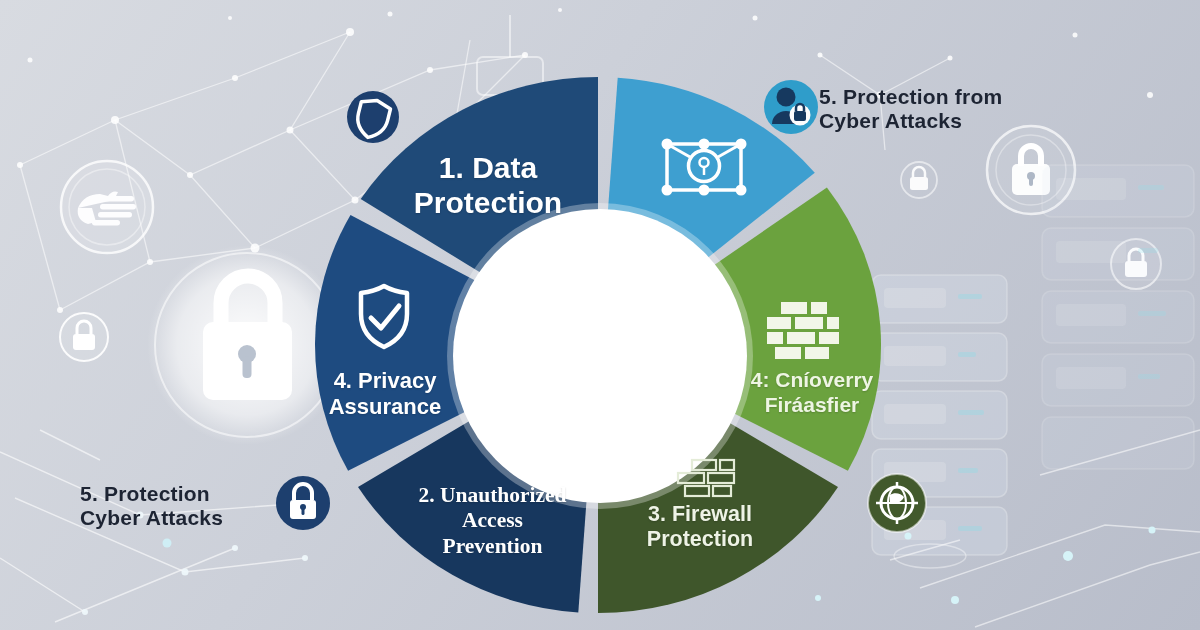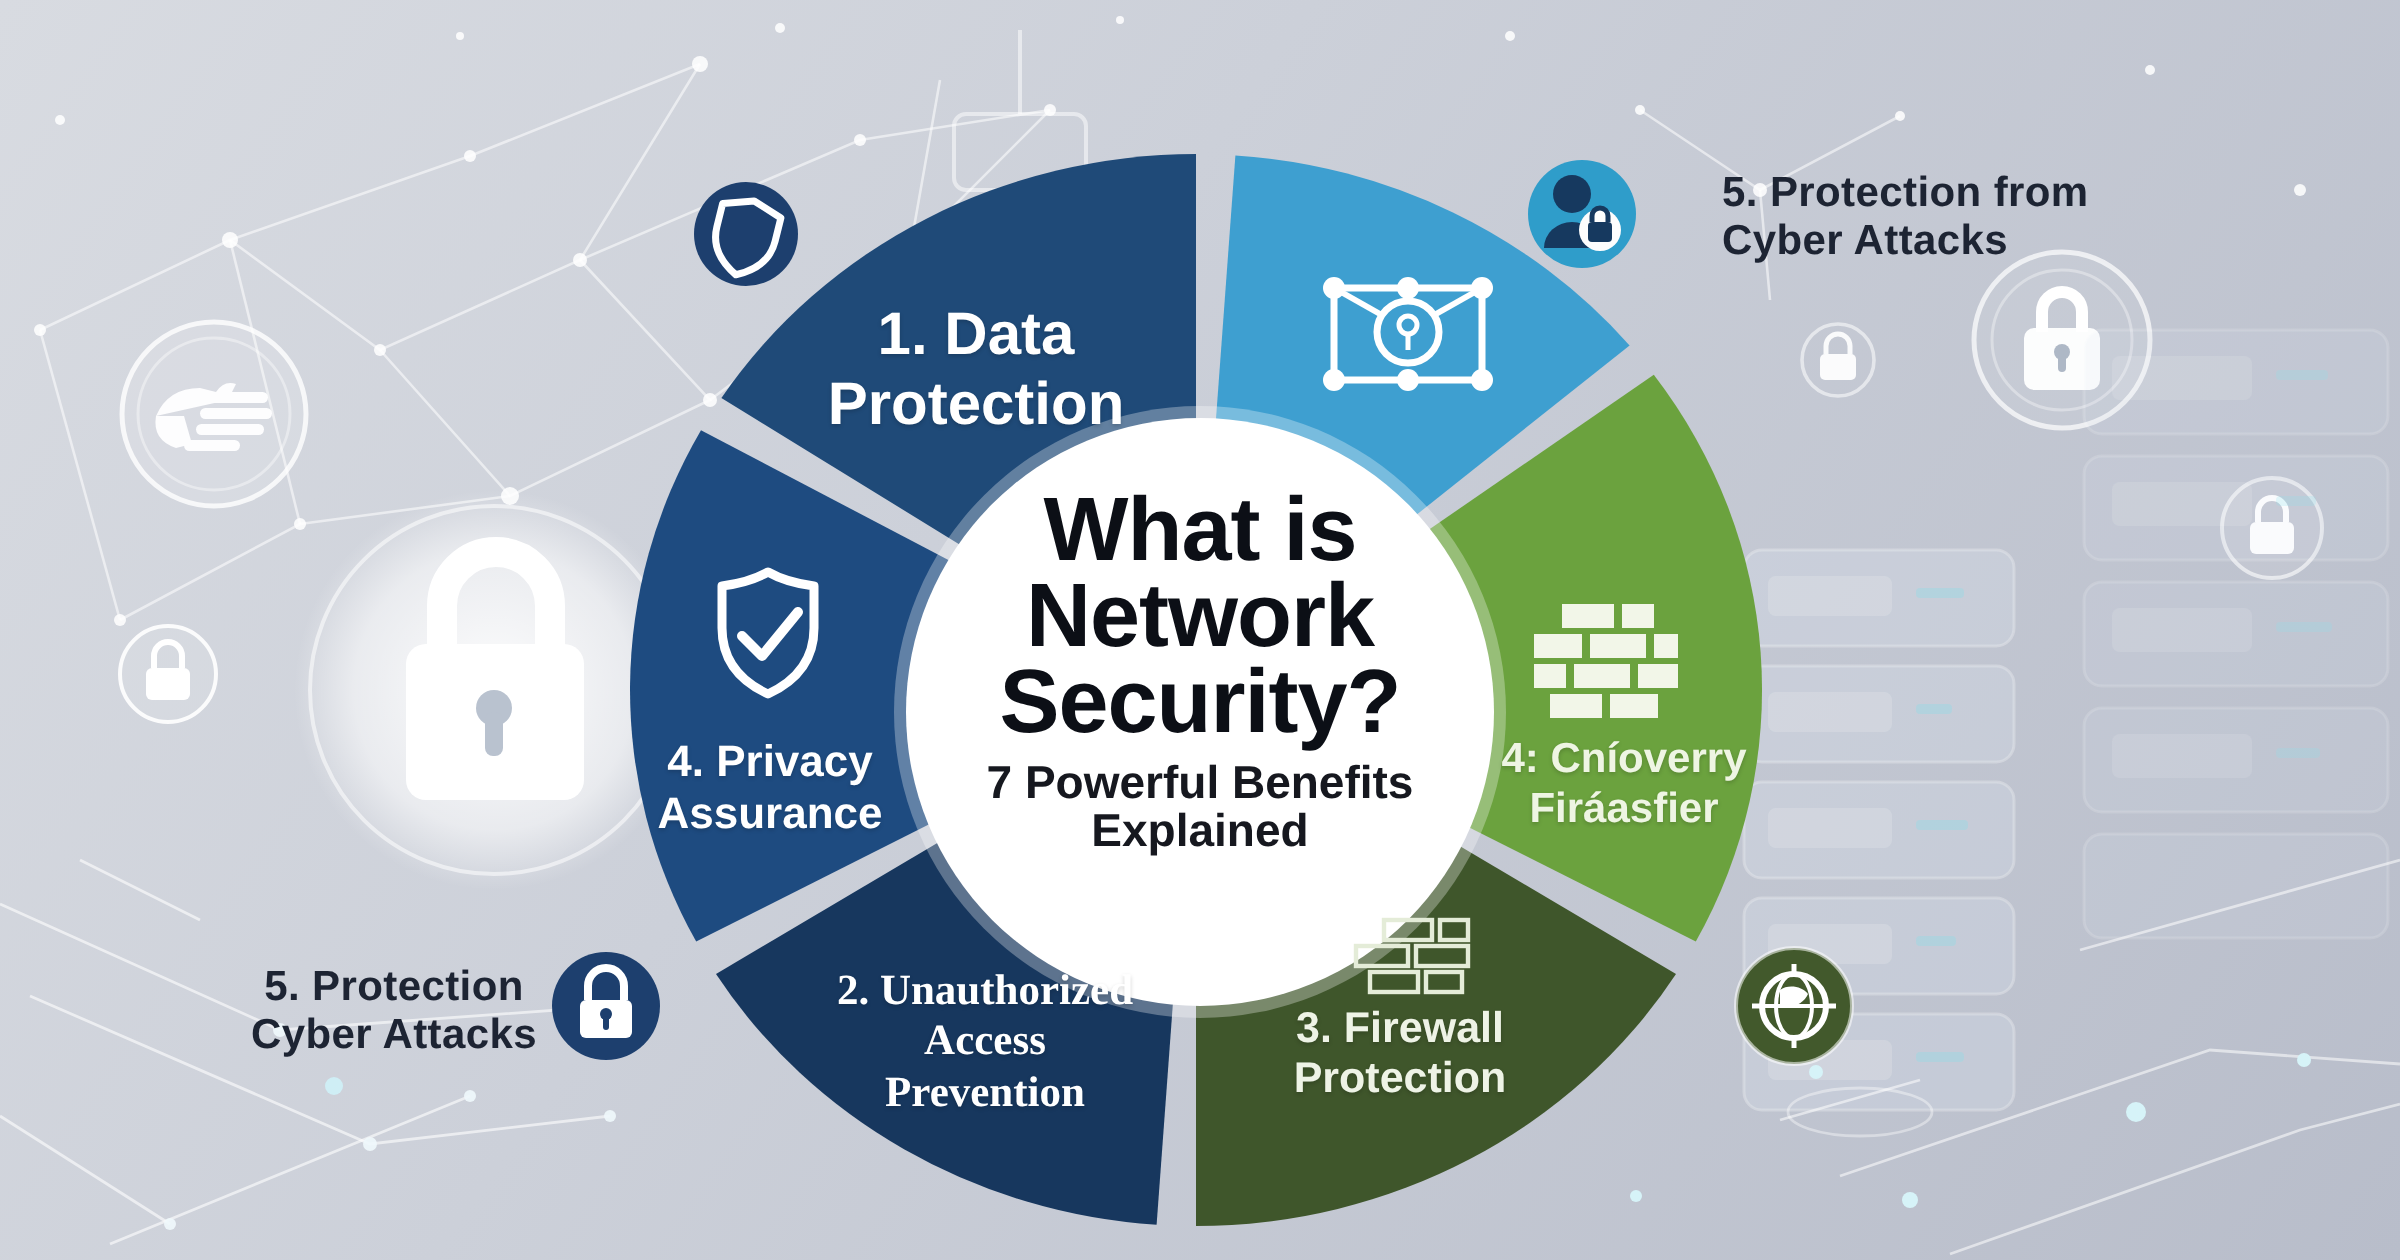--- a/index.html
+++ b/index.html
@@ -299,29 +299,22 @@
 <div class="lbl seg-label" style="left:615px;top:502px;width:170px;font-size:21.5px;color:#eef3e6;">3. Firewall
 Protection</div>
 
 <div class="lbl seg-label" style="left:395px;top:483px;width:195px;font-size:21.5px;font-family:Liberation Serif, serif;">2. Unauthorized
 Access
 Prevention</div>
 
 <div class="lbl seg-label" style="left:295px;top:368px;width:180px;font-size:22px;">4. Privacy
 Assurance</div>
 
-<div class="center-box">
-  <div class="center-title">What is
-Network
-Security?</div>
-  <div class="center-sub">7 Powerful Benefits
-Explained</div>
+
+
+<div class="lbl callout" style="left:819px;top:85px;width:200px;font-size:21px;text-align:left;">5. Protection from
+Cyber Attacks</div>
+
+<div class="lbl callout" style="left:80px;top:482px;width:168px;font-size:21px;text-align:left;">5. Protection
+Cyber Attacks</div>
+
+
 </div>
 
-
-<div class="lbl callout" style="left:861px;top:85px;width:200px;font-size:21px;text-align:left;">5. Protection from
-Cyber Attacks</div>
-
-<div class="lbl callout" style="left:113px;top:482px;width:168px;font-size:21px;text-align:center;">5. Protection
-Cyber Attacks</div>
-
-
-</div>
-
 </body></html>

